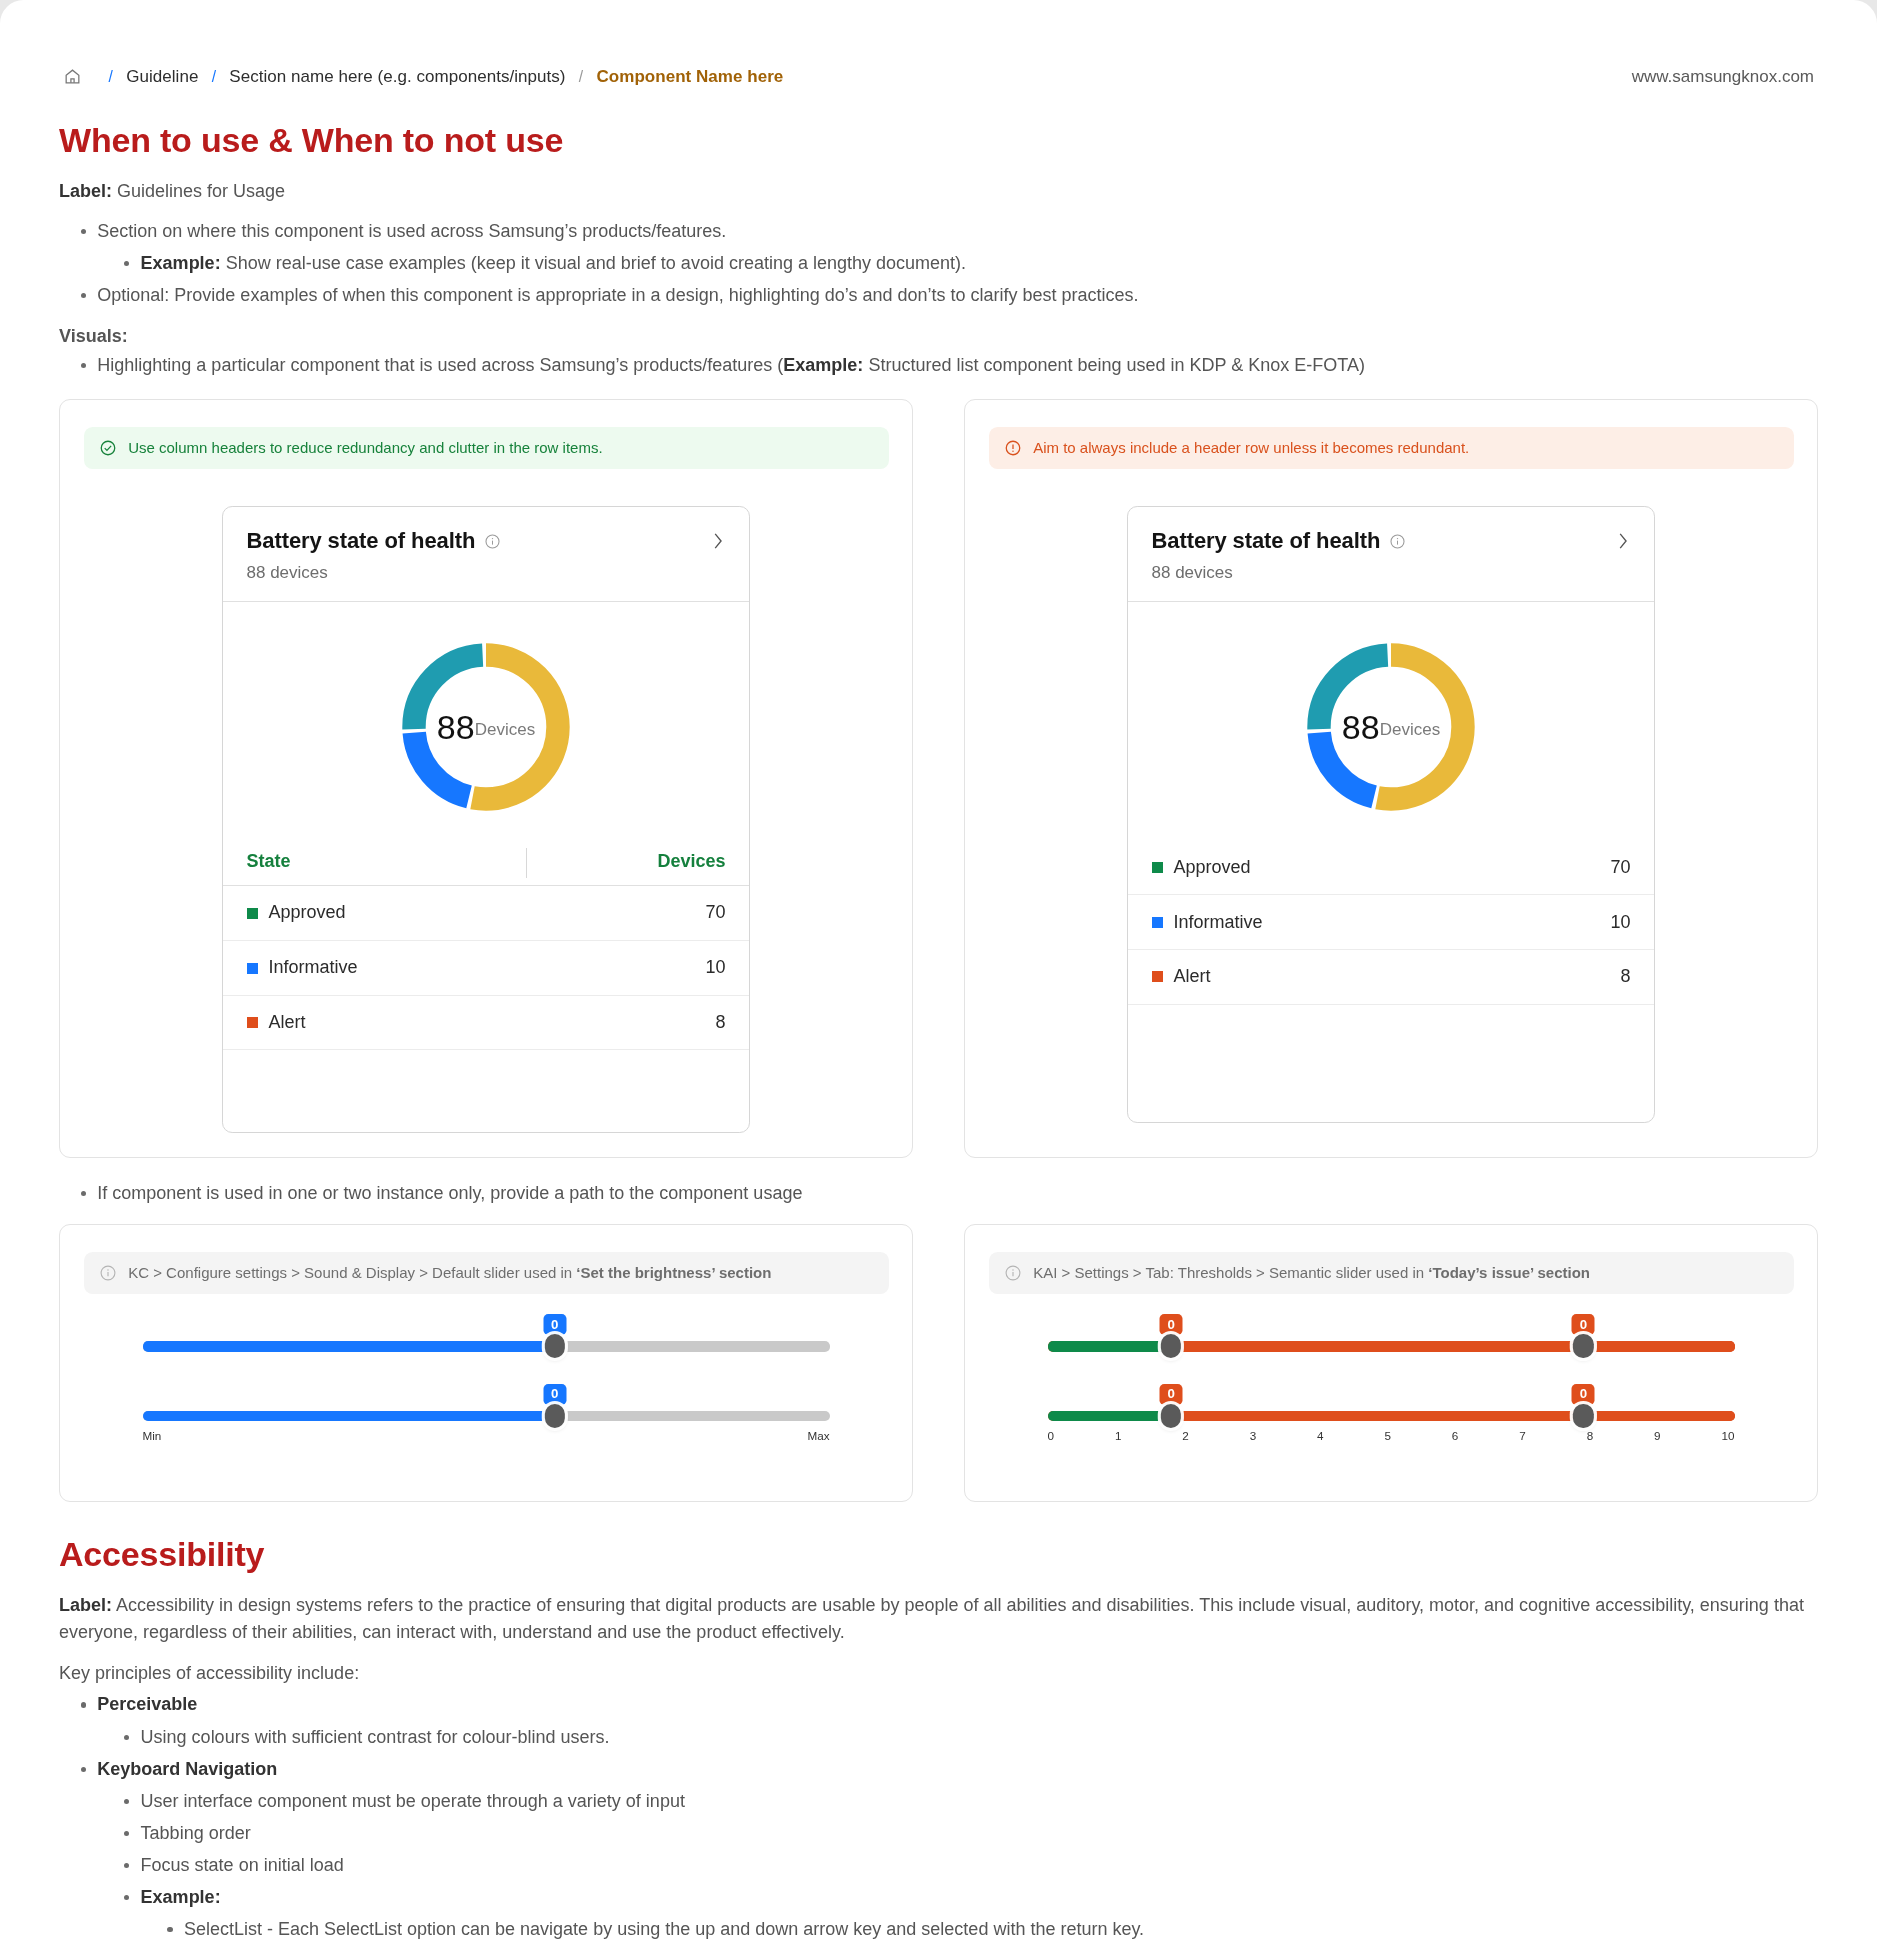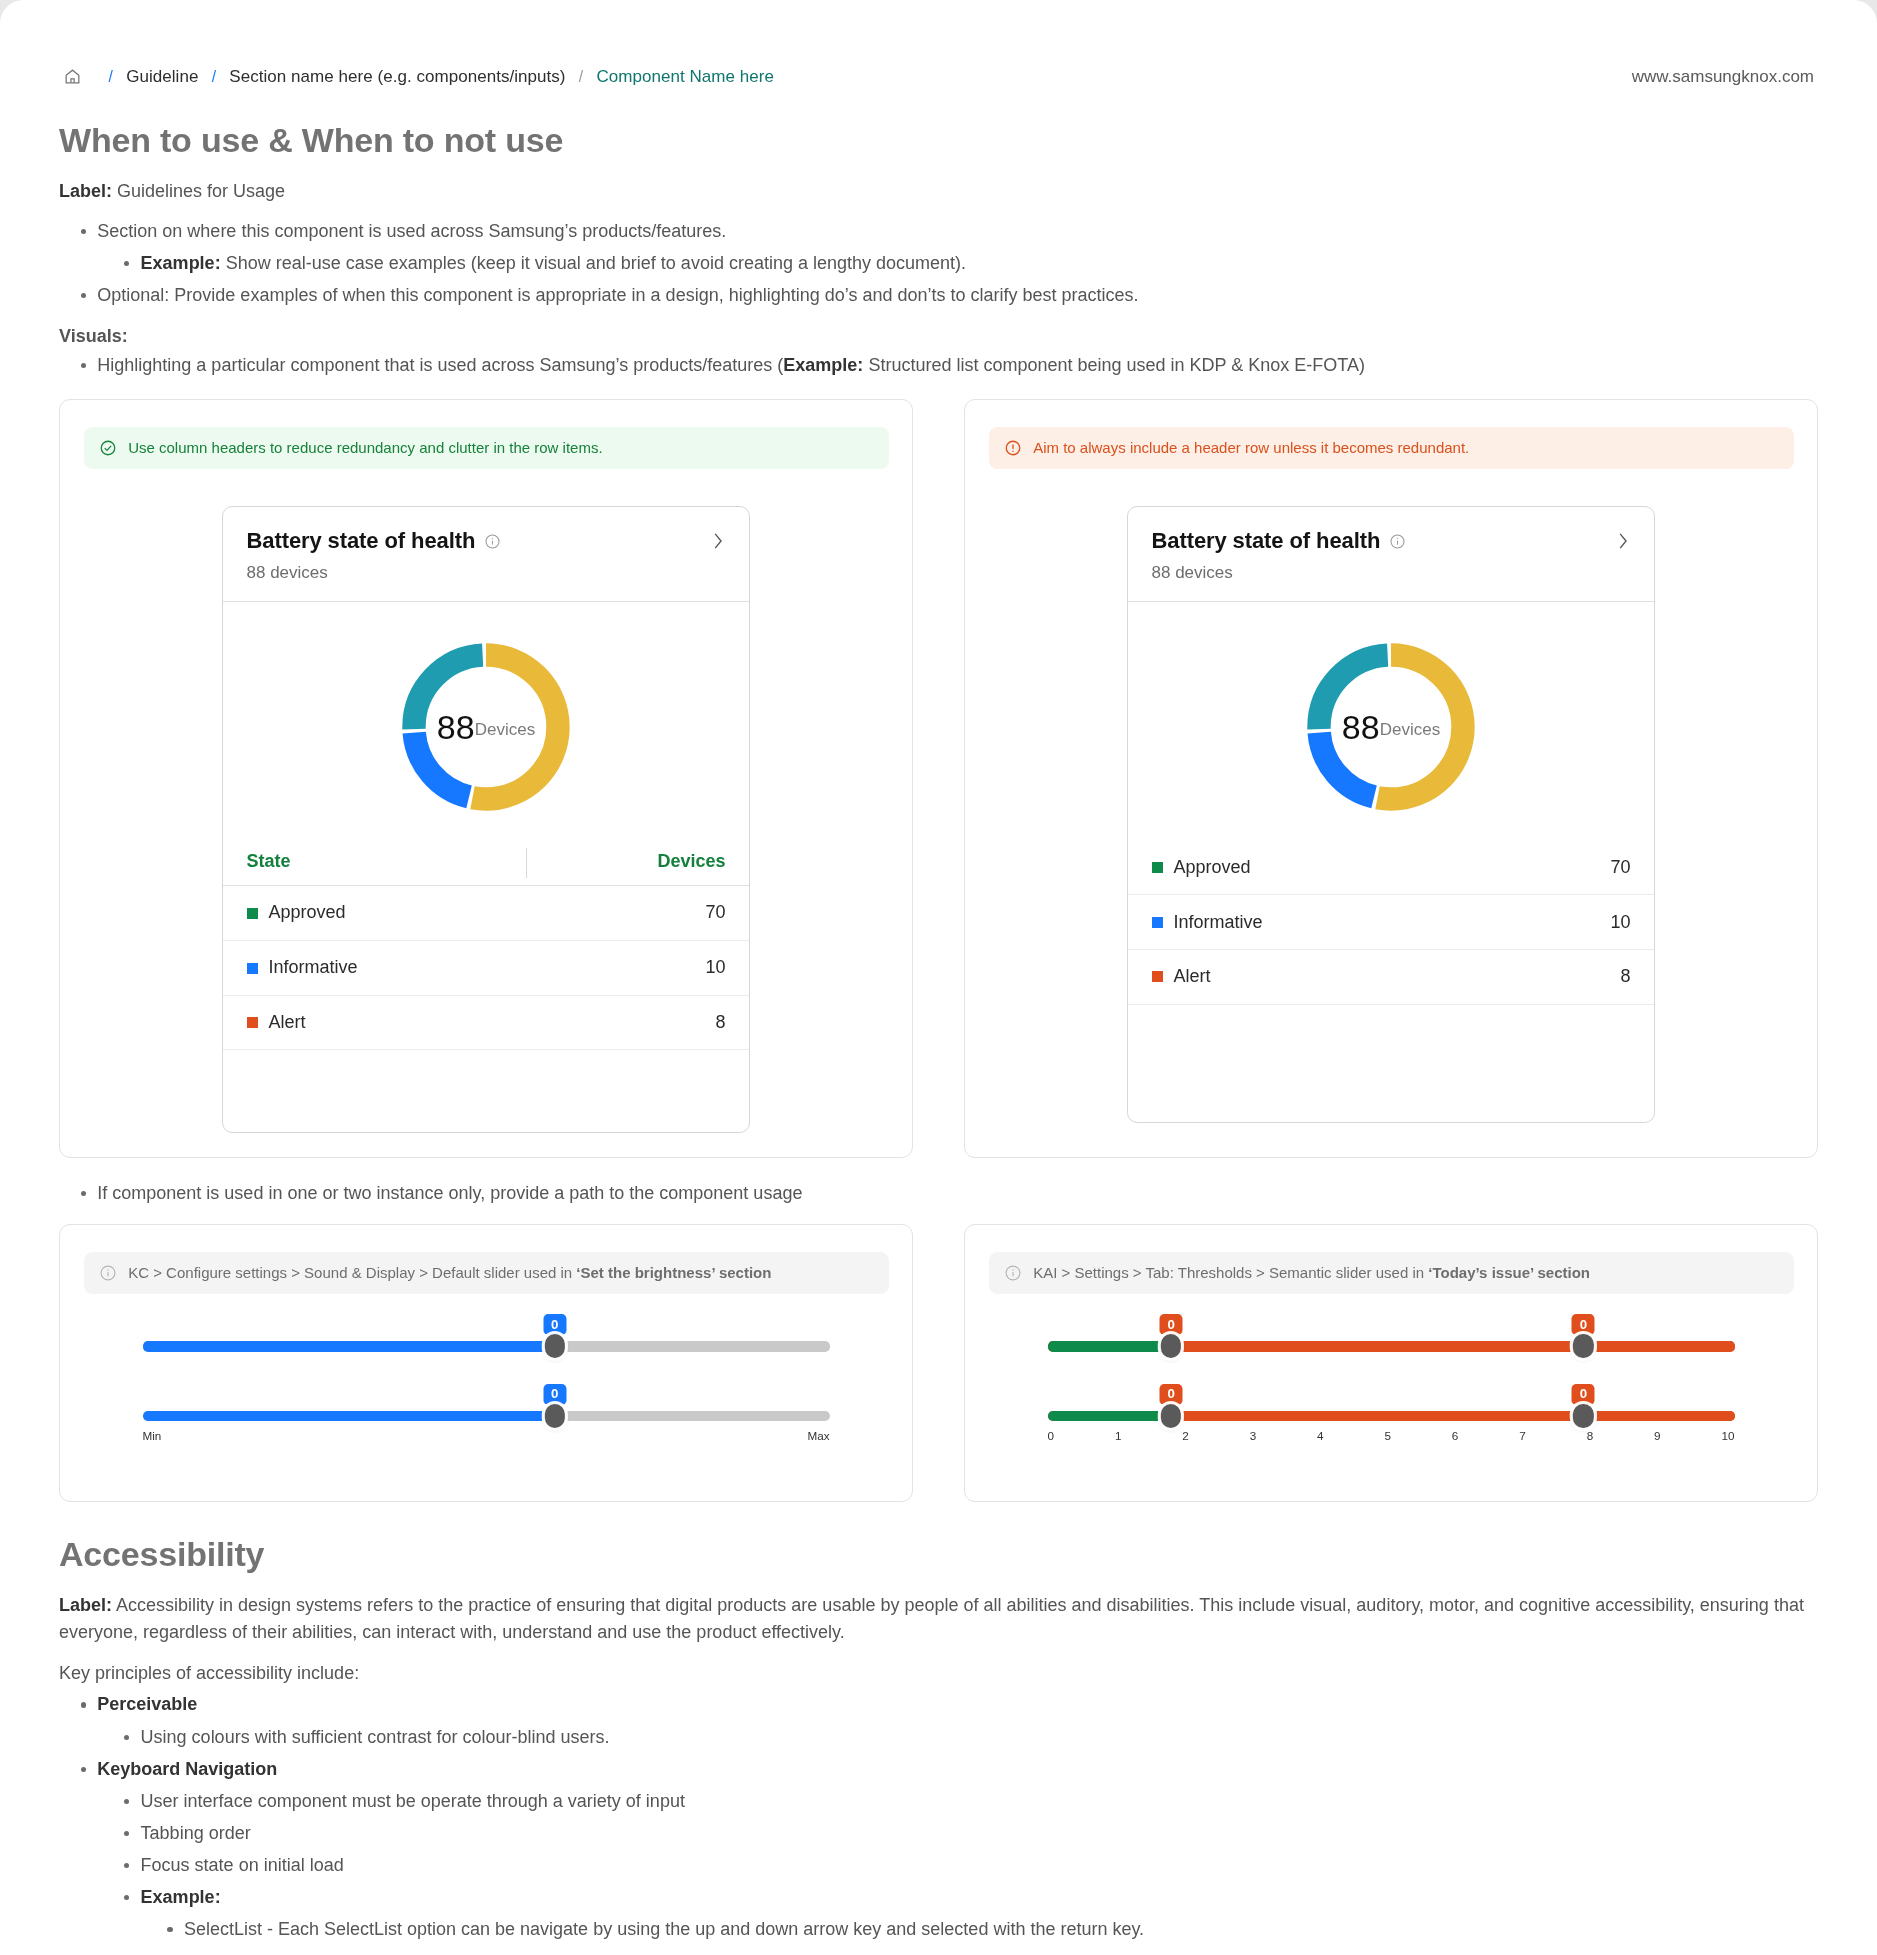--- a/index.html
+++ b/index.html
@@ -28,27 +28,27 @@
   .crumbs { display: flex; align-items: center; gap: 0; flex: 1; }
   .home-icon { width: 19px; height: 19px; display:block; margin-right: 13.3px; }
   .crumb-sep {
     color: #1677ff; font-size: 15.6px; margin: 0 13.3px; font-weight: 300;
     line-height: 1;
   }
   .crumb-sep.gray { color: #9a9a9a; }
   .crumb {
     font-size: 17px; color: #2e2e2e; letter-spacing: 0.04px;
   }
-  .crumb.current { font-weight: 400; color: #0f766e; }
+  .crumb.current { font-weight: 700; color: #a16207; }
   .site-url { font-size: 17px; color: #5a5a5a; }
 
   
   .content { padding: 0 59px; }
   h2.section-title {
-    font-size: 34px; font-weight: 700; color: #737373; letter-spacing: -0.2px;
+    font-size: 34px; font-weight: 700; color: #b91c1c; letter-spacing: -0.2px;
     margin-top: 31px; margin-bottom: 18px;
   }
   .label-line { font-size: 18px; color: #555; margin-bottom: 14px; line-height: 1.45; }
   .label-line b { color: #333; font-weight: 700; }
   .para { font-size: 18px; color: #555; line-height: 1.5; }
   .para b { color: #333; font-weight: 700; }
 
   ul.lvl1 { list-style: none; margin: 0 0 0 18px; }
   ul.lvl1 > li, ul.lvl2 > li, ul.lvl3 > li {
     position: relative; padding-left: 20.3px;

